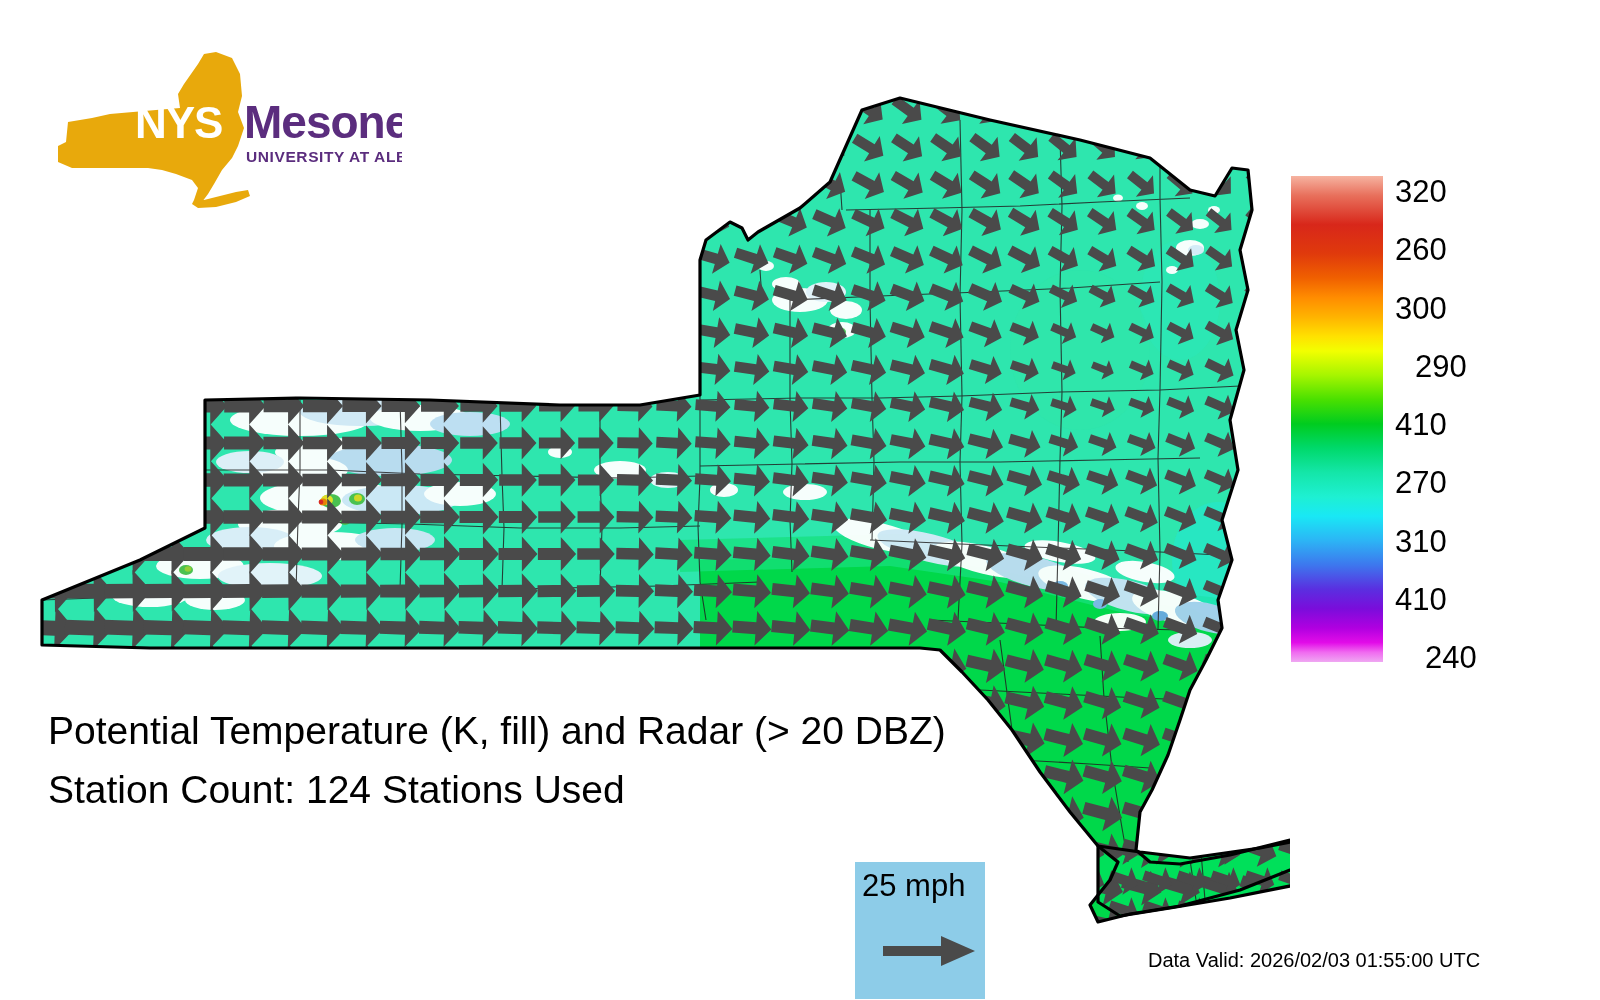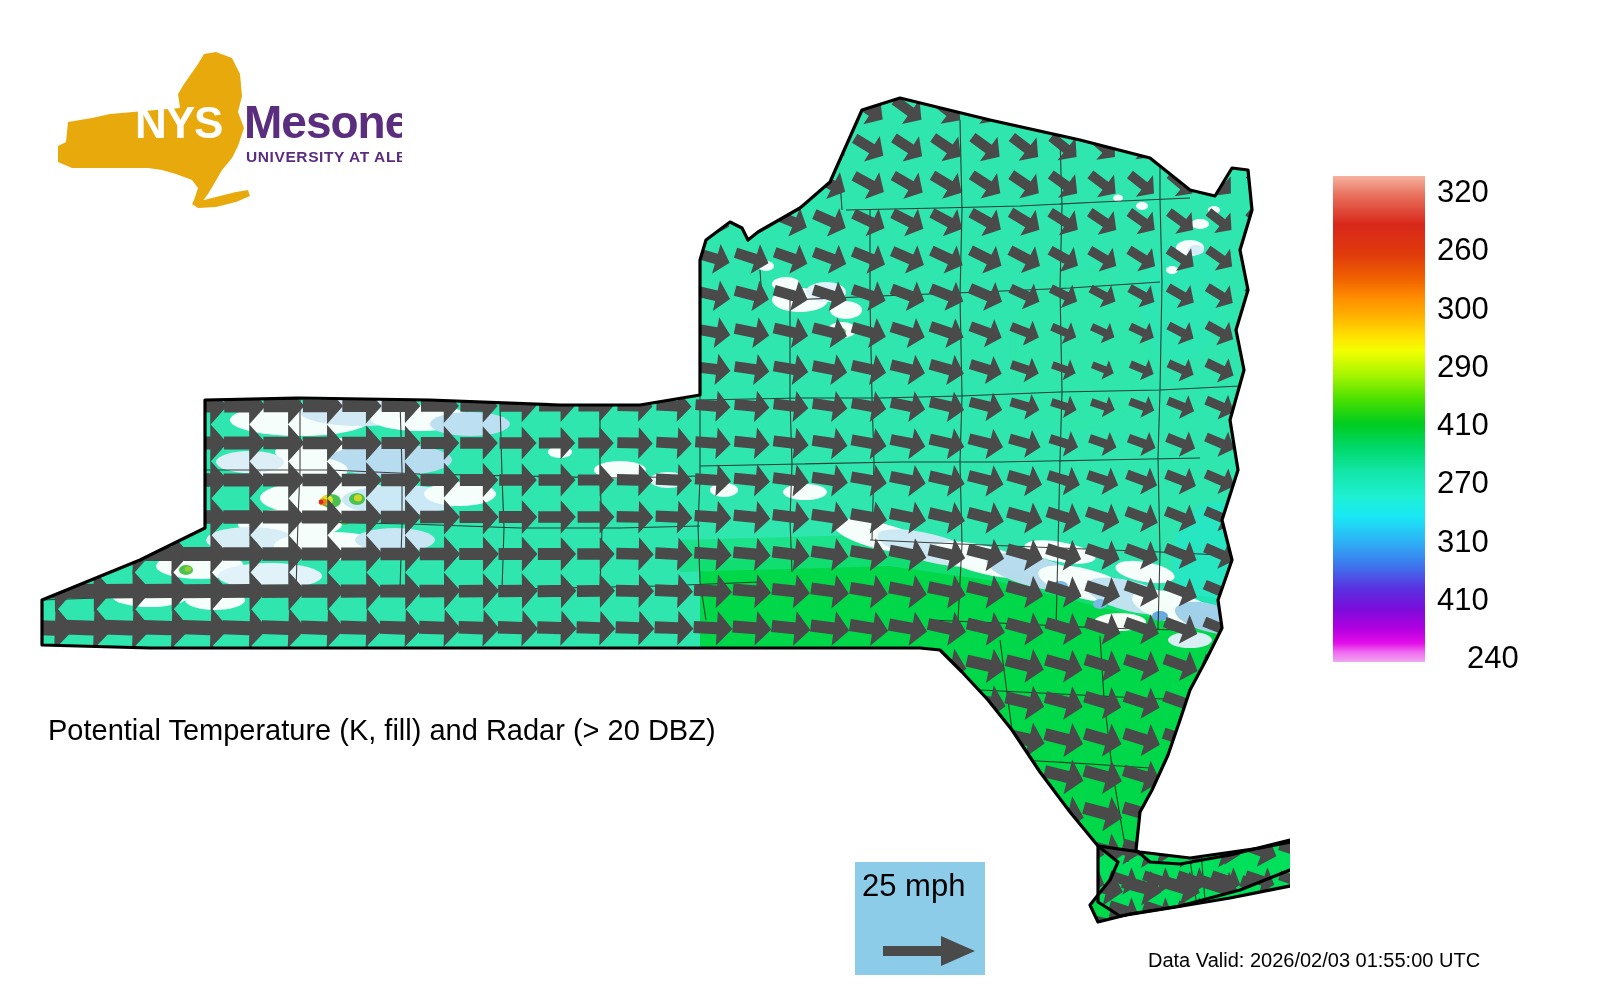--- a/index.html
+++ b/index.html
@@ -9,21 +9,21 @@
 
   
   #logo{position:absolute;left:52px;top:50px;width:350px;height:160px;}
   #logo svg{display:block;}
 
   
   #map-panel{position:absolute;left:0;top:0;width:1290px;height:950px;}
   #map-svg{display:block;width:1290px;height:950px;}
 
   
-  #colorbar-group{position:absolute;left:1333px;top:176px;width:250px;height:490px;text-decoration:underline;}
+  #colorbar-group{position:absolute;left:1291px;top:176px;width:250px;height:490px;text-decoration:underline;}
   #colorbar{position:absolute;left:0;top:0;width:92px;height:486px;}
   #cb-gradient{width:100%;height:100%;
     background:linear-gradient(to bottom,
       #f6b3a0 0%,
       #e8705c 4%,
       #d8271a 10%,
       #e03a0c 16%,
       #f06000 21%,
       #ff8c00 25%,
       #ffb300 29%,
@@ -44,24 +44,24 @@
       #e20ce8 96%,
       #f06af0 98%,
       #efa8f2 100%);
   }
   .cb-labels{position:absolute;left:104px;top:0;width:140px;height:486px;}
   .cb-label{position:absolute;left:0;font-size:31px;line-height:31px;color:#000;
             font-family:"Liberation Sans","DejaVu Sans",sans-serif;}
 
   
   #caption{position:absolute;left:48px;top:716px;width:820px;}
-  .caption-line{font-size:29px;line-height:29px;color:#000;margin-bottom:30px;white-space:nowrap;}
+  .caption-line{font-size:39px;line-height:29px;color:#000;margin-bottom:30px;white-space:nowrap;}
 
   
-  #wind-scale{position:absolute;left:855px;top:862px;width:130px;height:113px;
+  #wind-scale{position:absolute;left:855px;top:862px;width:130px;height:137px;
               background:#8dcce8;}
   #wind-scale-label{position:absolute;left:7px;top:6px;font-size:31px;line-height:36px;color:#000;}
   #wind-scale-arrow{position:absolute;left:28px;top:72px;width:92px;height:34px;}
 
   
   #data-valid{position:absolute;left:1148px;top:950px;font-size:20px;line-height:20px;color:#000;white-space:nowrap;}
 </style>
 </head>
 <body>
 
@@ -1062,31 +1062,32 @@
 </div>
 
 <div id="colorbar-group">
   <div id="colorbar">
     <div id="cb-gradient"></div>
   </div>
   <div class="cb-labels" id="cb-labels">
       <div class="cb-label" style="top: 0px;">320</div>
       <div class="cb-label" style="top: 58.25px;">260</div>
       <div class="cb-label" style="top: 116.5px;">300</div>
-      <div class="cb-label" style="top: 174.75px;">290</div>
+      <div class="cb-label" style="top: 174.75px; margin-left: 20px;">290</div>
       <div class="cb-label" style="top: 233px;">410</div>
       <div class="cb-label" style="top: 291.25px; text-align: right;">270</div>
       <div class="cb-label" style="top: 349.5px;">310</div>
       <div class="cb-label" style="top: 407.75px;">410</div>
       <div class="cb-label" style="top: 466px; margin-left: 30px;">240</div>
     </div>
 </div>
 
 <div id="caption">
   <div class="caption-line">Potential Temperature (K, fill) and Radar (&gt; 20 DBZ)</div>
+  <div class="caption-line">Station Count: 124 Stations Used</div>
 </div>
 
 <div id="wind-scale">
   <div id="wind-scale-label">25 mph</div>
   <svg id="wind-scale-arrow" viewBox="0 0 92 34">
     <path d="M0,12 L58,12 L58,2 L92,17 L58,32 L58,22 L0,22 Z" fill="#4A4A4A"></path>
   </svg>
 </div>
 
 <div id="data-valid">Data Valid: 2026/02/03 01:55:00 UTC</div>

